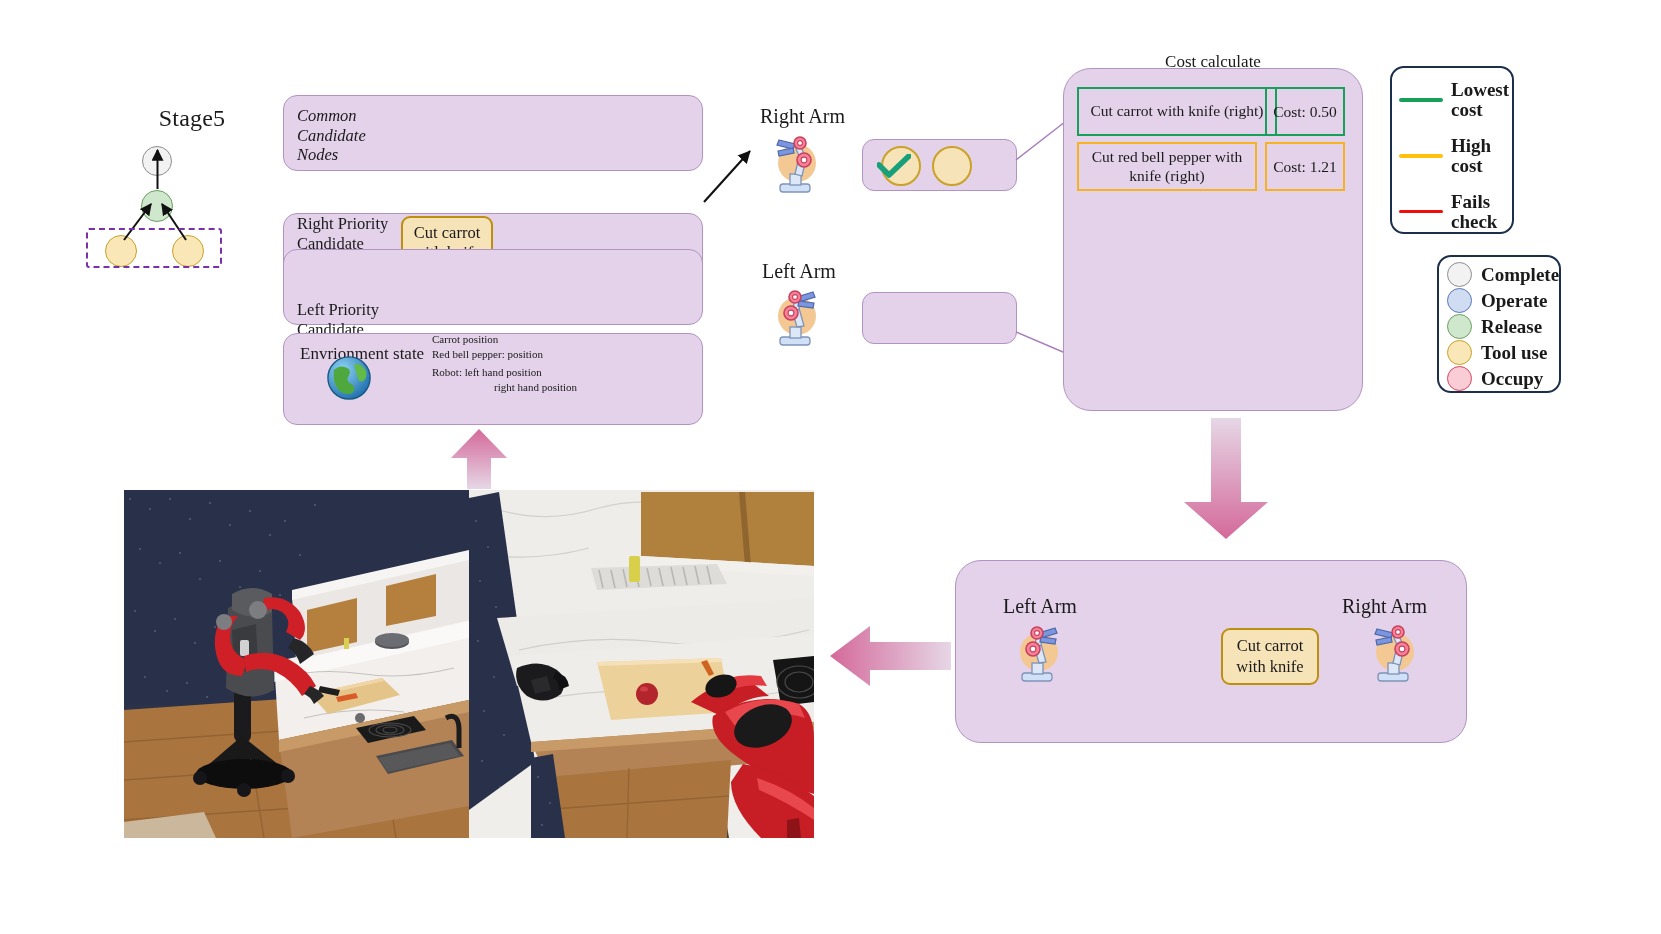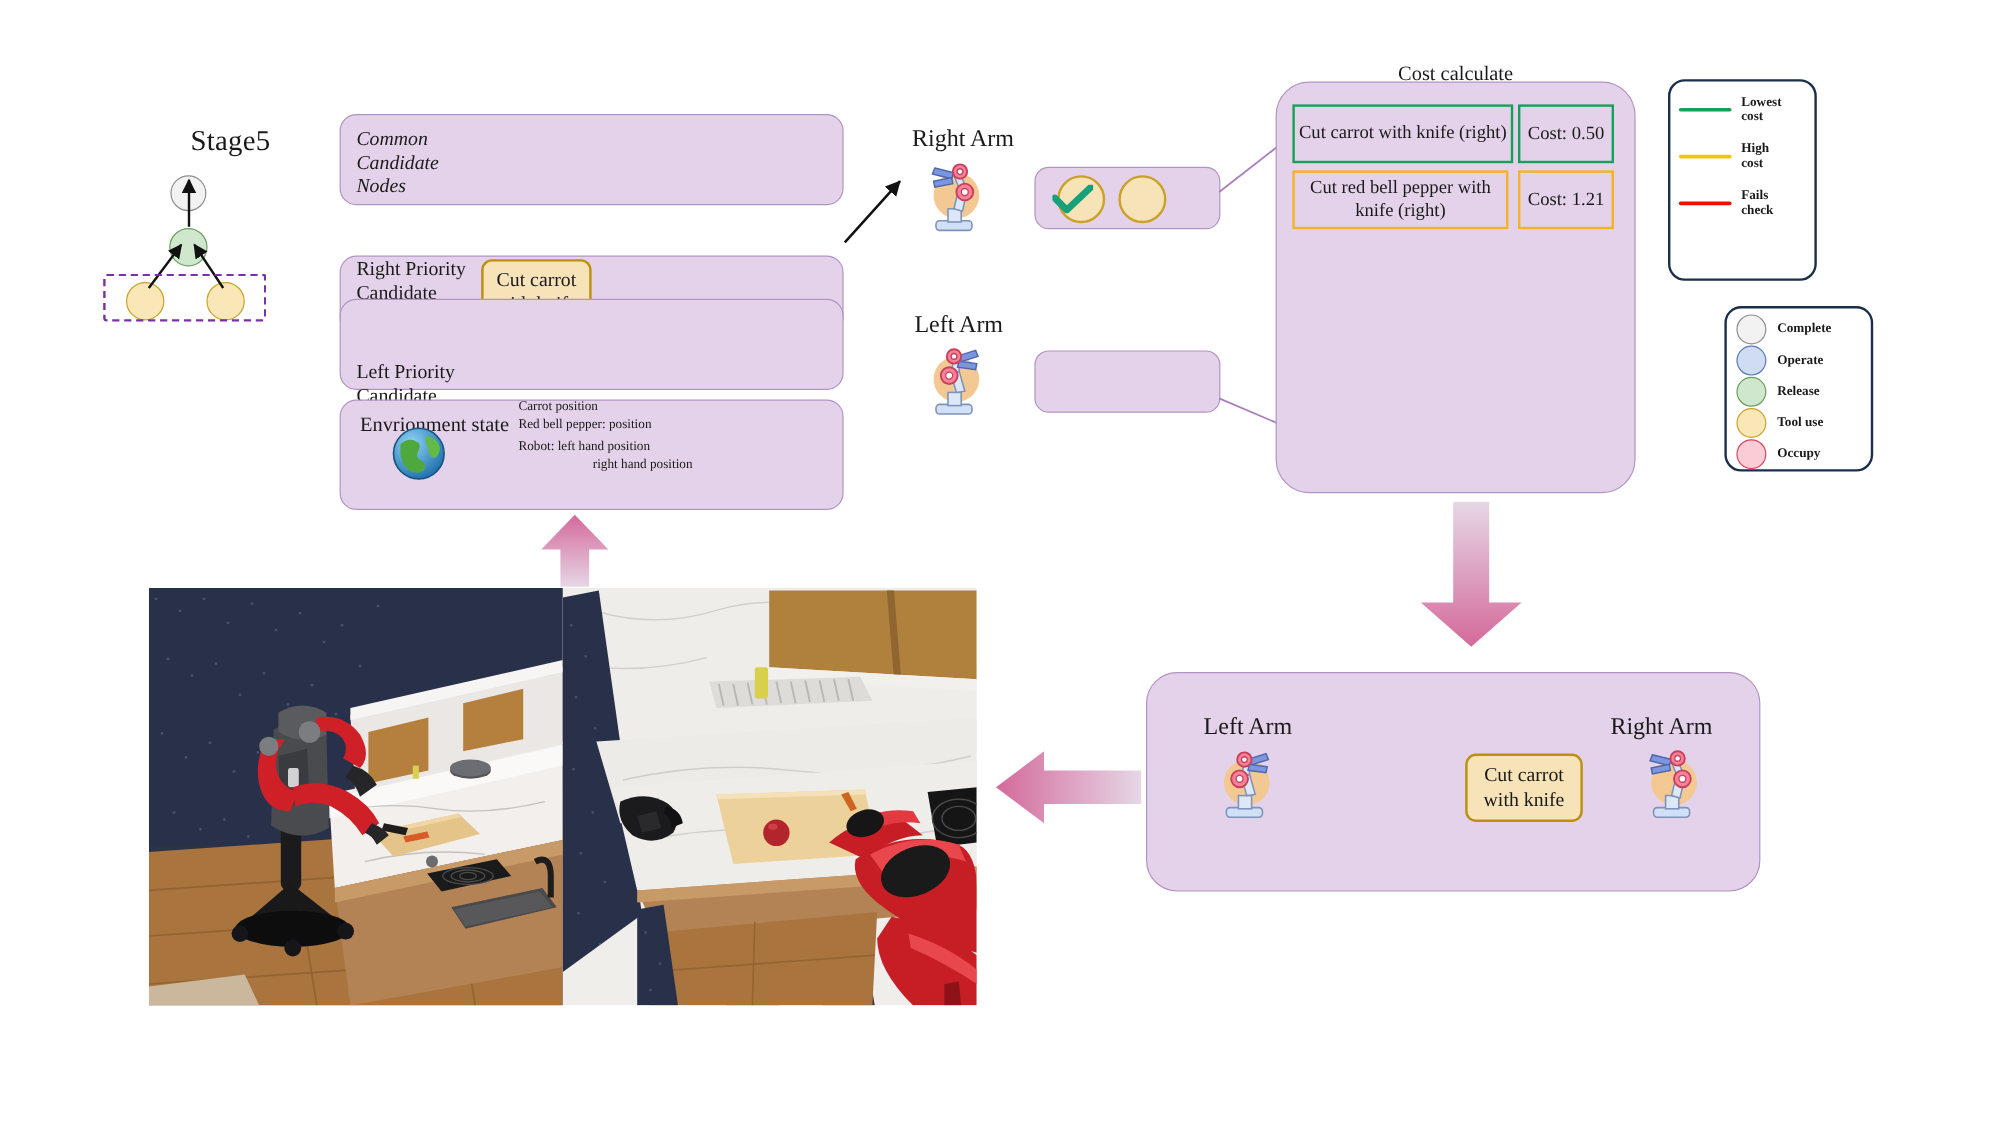--- a/index.html
+++ b/index.html
@@ -103,21 +103,21 @@
   
   .legend-box {
     border:2.3px solid #1b2f4b;
     border-radius:14px;
     background:#ffffff;
   }
   #legend-cost { left:1390px; top:66px; width:124px; height:168px; }
   #legend-node { left:1390px; top:255px; width:124px; height:138px;margin-left:47px; }
   .lg-row { display:flex; align-items:center; }
   .lg-line { width:44px; height:3.4px; border-radius:2px; margin:0 8px 0 7px; flex:none; }
-  .lg-text { font-weight:bold; font-size:11px; line-height:1.05; }
+  .lg-text { font-weight:bold; font-size:19px; line-height:1.05; }
   .lg-dot { width:25px; height:25px; border-radius:50%; margin:0 9px 0 8px; flex:none; }
 
   
   .pink-arrow { position:absolute; }
 
   
   #sim-wrap { left:124px; top:490px; width:690px; height:348px; display:flex; }
   .sim { width:50%; height:100%; position:relative; overflow:hidden; }
 
   
@@ -254,21 +254,21 @@
 <div class="abs panel arm-slot" style="left:862px; top:292px; width:155px; height:52px;"></div>
 
 <svg class="abs" style="left:1012px; top:110px;" width="70" height="250" viewBox="0 0 70 250">
   <line x1="4" y1="50" x2="58" y2="8" stroke="#a97fbb" stroke-width="1.5"></line>
   <line x1="4" y1="222" x2="58" y2="245" stroke="#a97fbb" stroke-width="1.5"></line>
 </svg>
 
 <div class="abs" id="cost-title">Cost calculate</div>
 <div class="abs panel" id="cost-panel"></div>
 
-<div class="abs cost-task" style="left:1077px; top:87px; width:184px; height:49px;">Cut carrot with knife (right)</div>
+<div class="abs cost-task" style="left:1077px; top:87px; width:200px; height:49px;">Cut carrot with knife (right)</div>
 <div class="abs cost-val" style="left:1265px; top:87px; width:80px; height:49px;">Cost: 0.50</div>
 
 <div class="abs cost-task high" style="left:1077px; top:142px; width:180px; height:49px;">Cut red bell pepper with knife (right)</div>
 <div class="abs cost-val high" style="left:1265px; top:142px; width:80px; height:49px;">Cost: 1.21</div>
 
 <div class="abs legend-box" id="legend-cost">
   <div style="padding:12px 0 0 0;">
     <div class="lg-row" style="margin-bottom:16px;">
       <div class="lg-line" style="background:#16a05a;"></div>
       <div class="lg-text">

